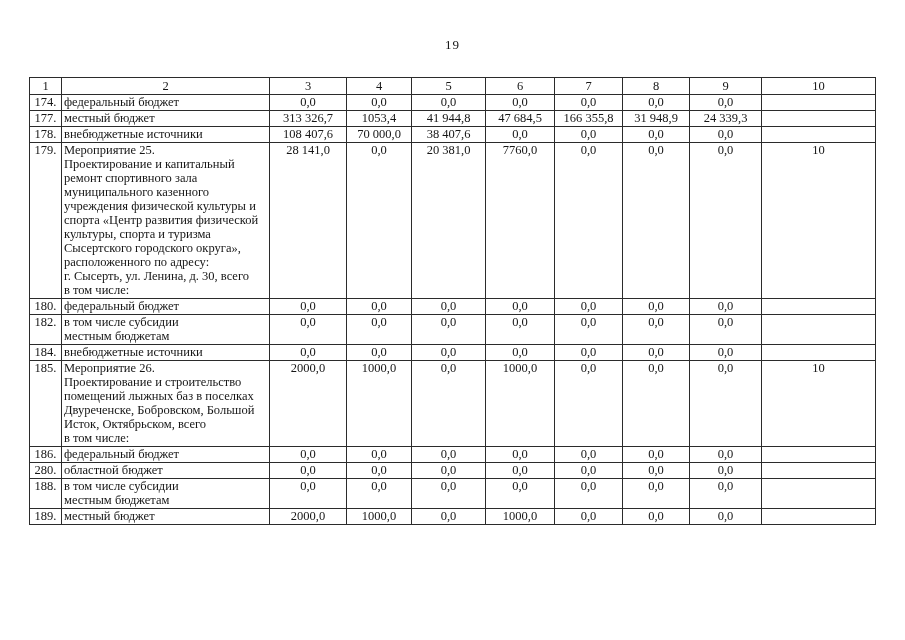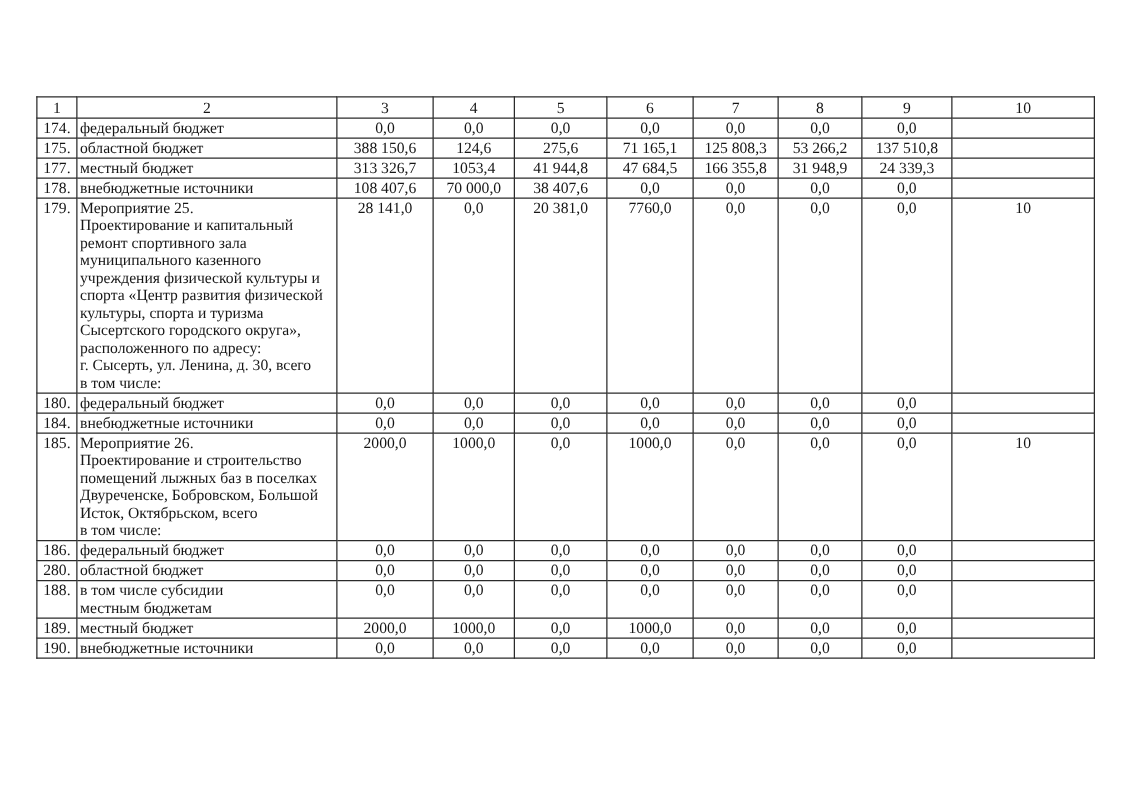--- a/index.html
+++ b/index.html
@@ -61,20 +61,21 @@
   }
   td.c-val {
     text-align: center;
     white-space: nowrap;
   }
 </style>
 </head>
 <body>
 
 <div class="page">
+  <div class="page-number">19</div>
 
   <table class="doc-table">
     <colgroup>
         <col style="width: 32px;">
         <col style="width: 208px;">
         <col style="width: 77px;">
         <col style="width: 65px;">
         <col style="width: 74px;">
         <col style="width: 69px;">
         <col style="width: 68px;">
@@ -103,32 +104,20 @@
           <td class="c-val">0,0</td>
           <td class="c-val">0,0</td>
           <td class="c-val">0,0</td>
           <td class="c-val">0,0</td>
           <td class="c-val">0,0</td>
           <td class="c-val">0,0</td>
           <td class="c-val">0,0</td>
           <td class="c-val"></td>
         </tr>
         <tr>
-          <td class="c-num">175.</td>
-          <td class="c-name">областной бюджет</td>
-          <td class="c-val">388 150,6</td>
-          <td class="c-val">124,6</td>
-          <td class="c-val">275,6</td>
-          <td class="c-val">71 165,1</td>
-          <td class="c-val">125 808,3</td>
-          <td class="c-val">53 266,2</td>
-          <td class="c-val">137 510,8</td>
-          <td class="c-val"></td>
-        </tr>
-        <tr>
           <td class="c-num">177.</td>
           <td class="c-name">местный бюджет</td>
           <td class="c-val">313 326,7</td>
           <td class="c-val">1053,4</td>
           <td class="c-val">41 944,8</td>
           <td class="c-val">47 684,5</td>
           <td class="c-val">166 355,8</td>
           <td class="c-val">31 948,9</td>
           <td class="c-val">24 339,3</td>
           <td class="c-val"></td>
@@ -173,20 +162,33 @@
           <td class="c-val">0,0</td>
           <td class="c-val">0,0</td>
           <td class="c-val">0,0</td>
           <td class="c-val">0,0</td>
           <td class="c-val">0,0</td>
           <td class="c-val">0,0</td>
           <td class="c-val">0,0</td>
           <td class="c-val"></td>
         </tr>
         <tr>
+          <td class="c-num">182.</td>
+          <td class="c-name">в том числе субсидии
+местным бюджетам</td>
+          <td class="c-val">0,0</td>
+          <td class="c-val">0,0</td>
+          <td class="c-val">0,0</td>
+          <td class="c-val">0,0</td>
+          <td class="c-val">0,0</td>
+          <td class="c-val">0,0</td>
+          <td class="c-val">0,0</td>
+          <td class="c-val"></td>
+        </tr>
+        <tr>
           <td class="c-num">184.</td>
           <td class="c-name">внебюджетные источники</td>
           <td class="c-val">0,0</td>
           <td class="c-val">0,0</td>
           <td class="c-val">0,0</td>
           <td class="c-val">0,0</td>
           <td class="c-val">0,0</td>
           <td class="c-val">0,0</td>
           <td class="c-val">0,0</td>
           <td class="c-val"></td>
@@ -250,27 +252,15 @@
           <td class="c-name">местный бюджет</td>
           <td class="c-val">2000,0</td>
           <td class="c-val">1000,0</td>
           <td class="c-val">0,0</td>
           <td class="c-val">1000,0</td>
           <td class="c-val">0,0</td>
           <td class="c-val">0,0</td>
           <td class="c-val">0,0</td>
           <td class="c-val"></td>
         </tr>
-        <tr>
-          <td class="c-num">190.</td>
-          <td class="c-name">внебюджетные источники</td>
-          <td class="c-val">0,0</td>
-          <td class="c-val">0,0</td>
-          <td class="c-val">0,0</td>
-          <td class="c-val">0,0</td>
-          <td class="c-val">0,0</td>
-          <td class="c-val">0,0</td>
-          <td class="c-val">0,0</td>
-          <td class="c-val"></td>
-        </tr>
       </tbody>
   </table>
 </div>
 
 </body></html>

